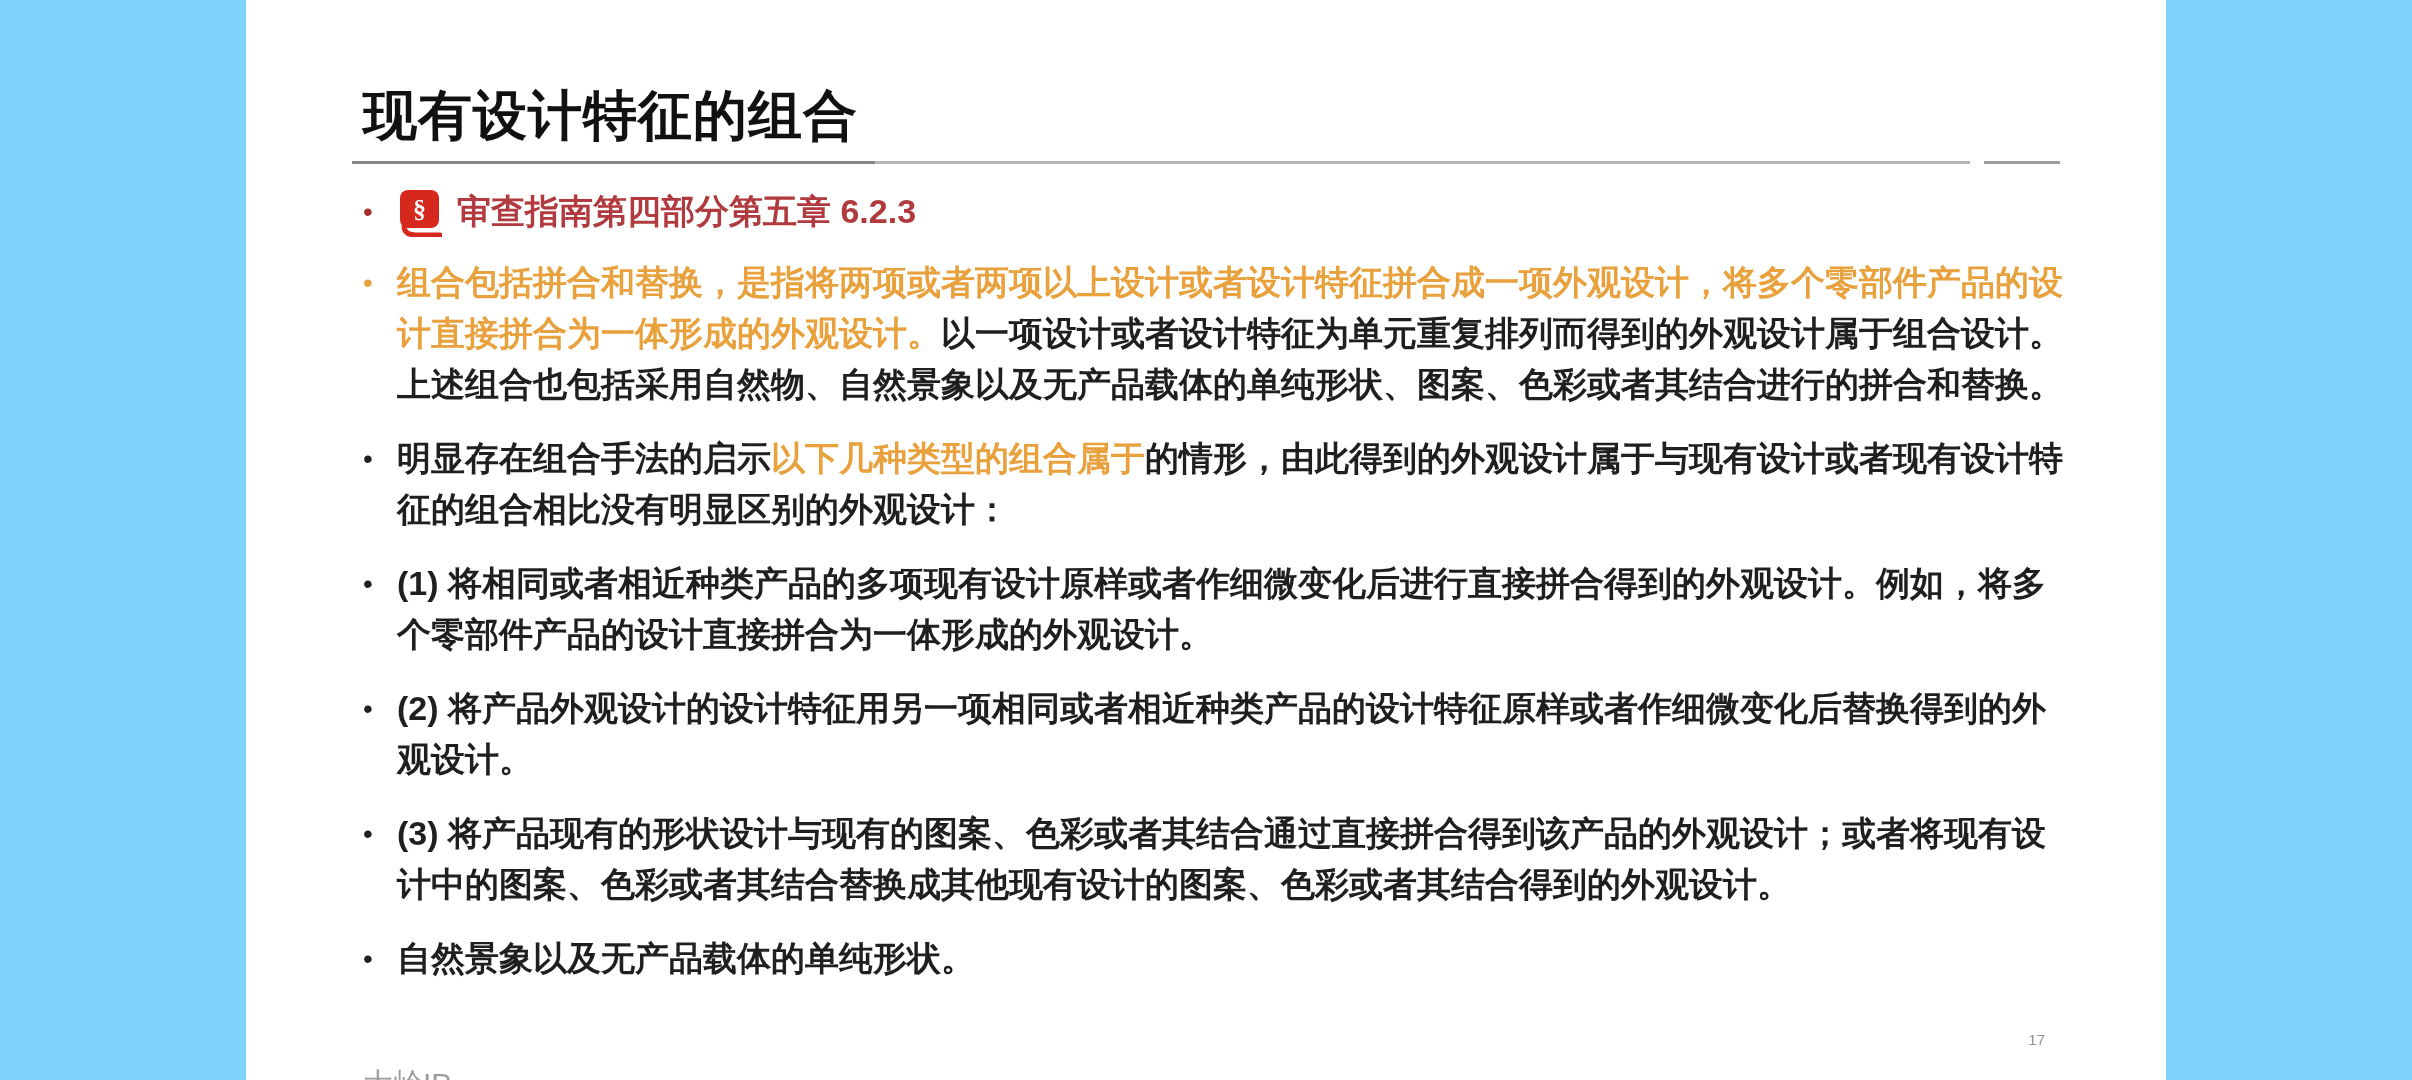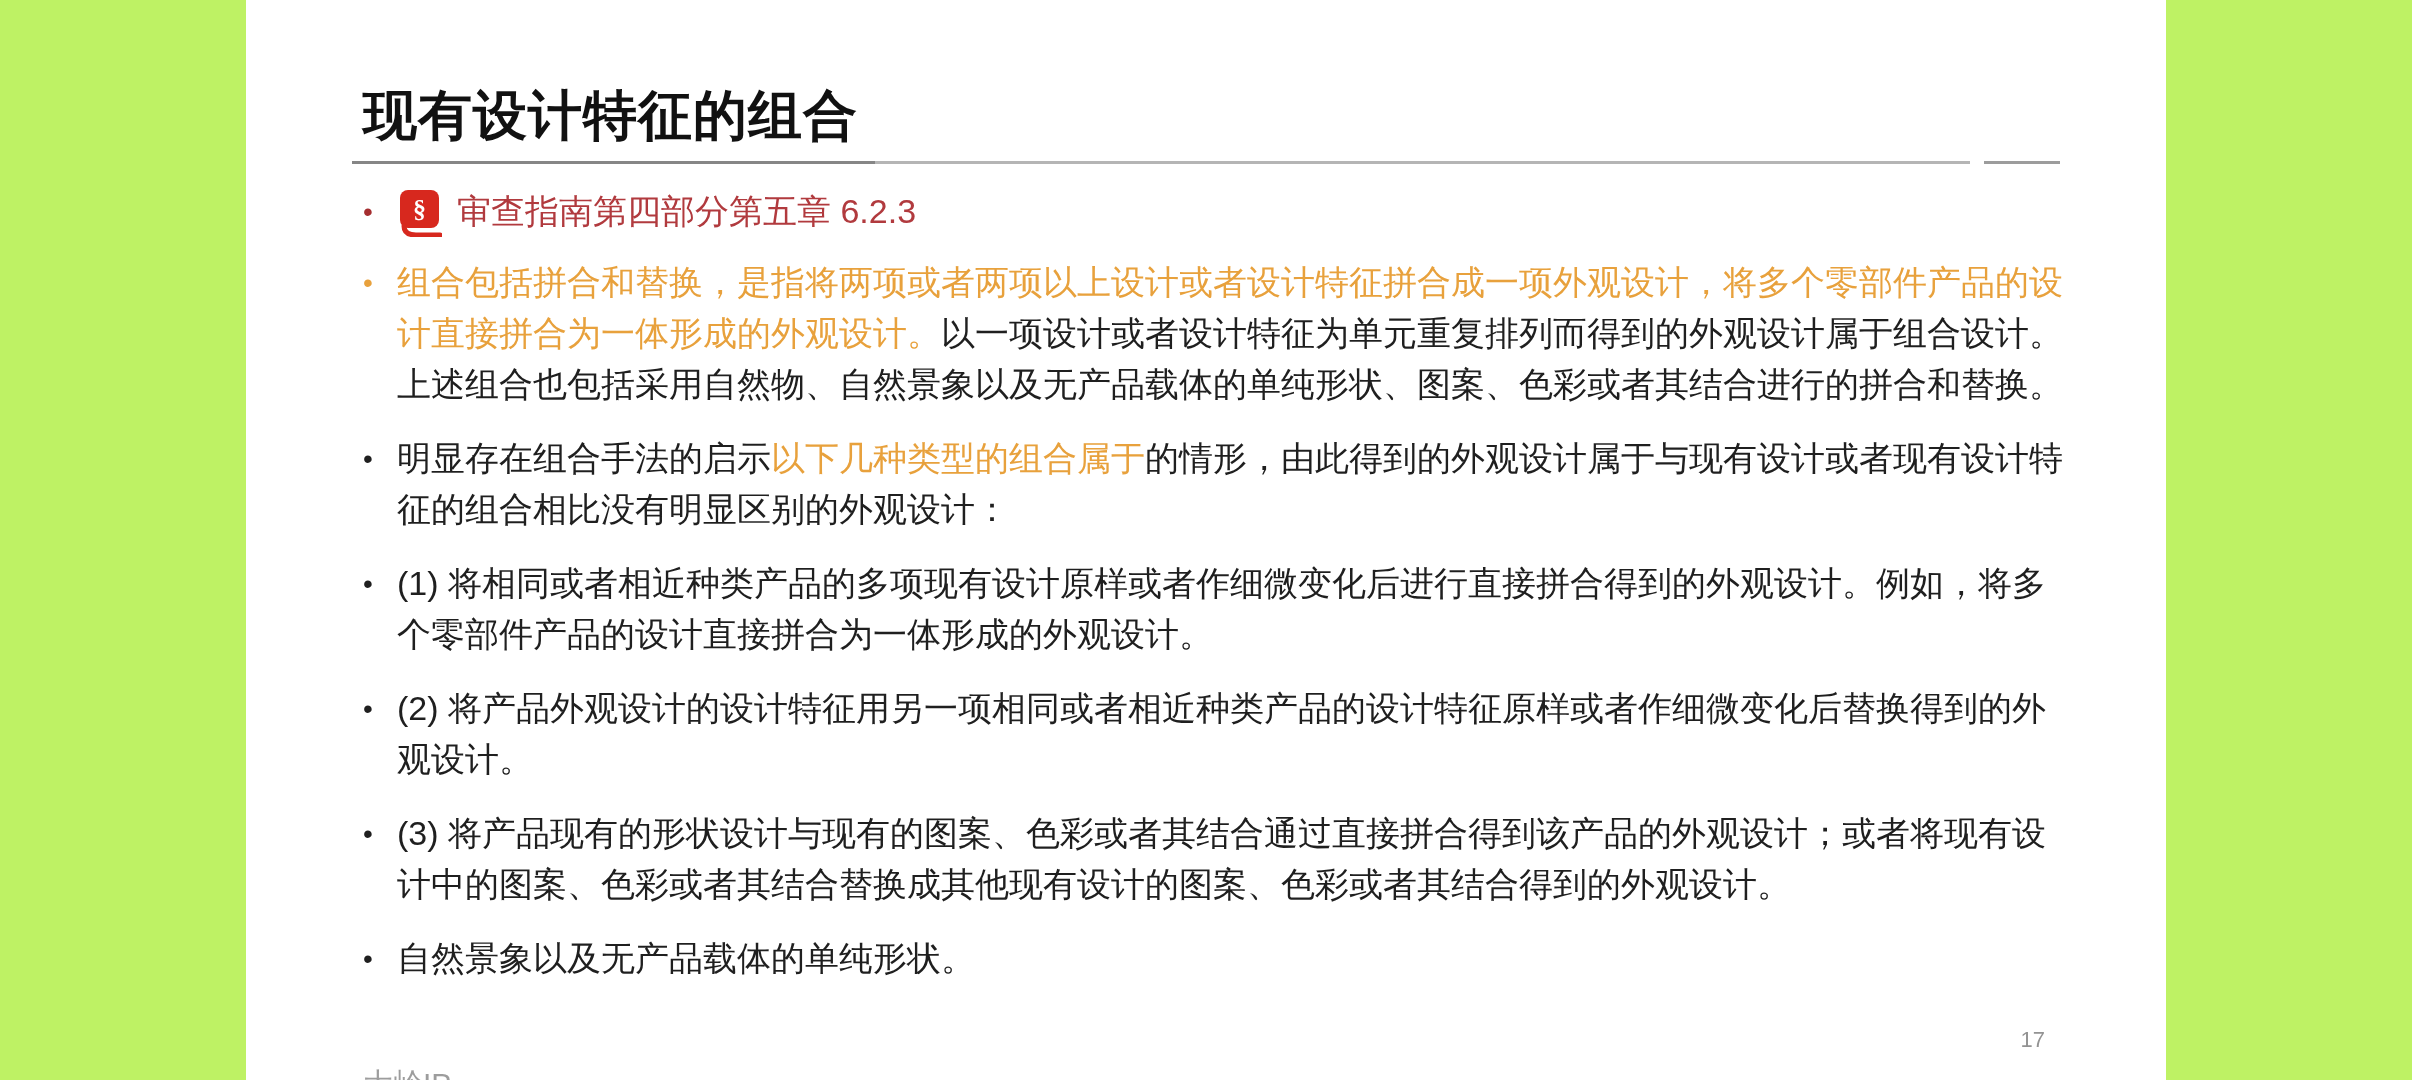--- a/index.html
+++ b/index.html
@@ -8,21 +8,21 @@
     background: #000;
     width: 2412px;
     height: 1080px;
     overflow: hidden;
     font-family: "Liberation Sans", "DejaVu Sans", sans-serif;
   }
   .stage {
     position: relative;
     width: 2412px;
     height: 1080px;
-    background: #bef264;
+    background: #7dd3fc;
   }
   .slide {
     position: absolute;
     left: 246px;
     top: 0;
     width: 1920px;
     height: 1080px;
     background: #ffffff;
   }
   .content {
@@ -59,21 +59,21 @@
     color: #1f1f1f;
     margin-bottom: 23px;
   }
   .row .dot {
     flex: none;
     width: 34px;
     font-size: 28px;
     line-height: 51px;
     color: #1f1f1f;
   }
-  .row .text { flex: 1; }
+  .row .text { flex: 1; font-weight: bold; }
   .dot.red-dot { color: #a52e30; }
   .dot.orange-dot { color: #e8a13c; }
   .txt-orange { color: #e8a13c; }
   .txt-red { color: #b13a3e; }
   .ref-row { margin-bottom: 20px; }
   .ref-row .book-icon {
     flex: none;
     width: 45px;
     height: 48px;
     margin-top: 3px;
@@ -89,21 +89,21 @@
     top: 1026px;
     font-size: 30px;
     line-height: 28px;
     color: #9d9d9d;
     margin-top: 44px;
   }
   .page-number {
     position: absolute;
     right: 121px;
     top: 1026px;
-    font-size: 22px;
+    font-size: 15px;
     line-height: 28px;
     color: #939393;
   }
 </style>
 </head>
 <body>
 
 <div class="stage">
   <div class="slide">
     <div class="content">

